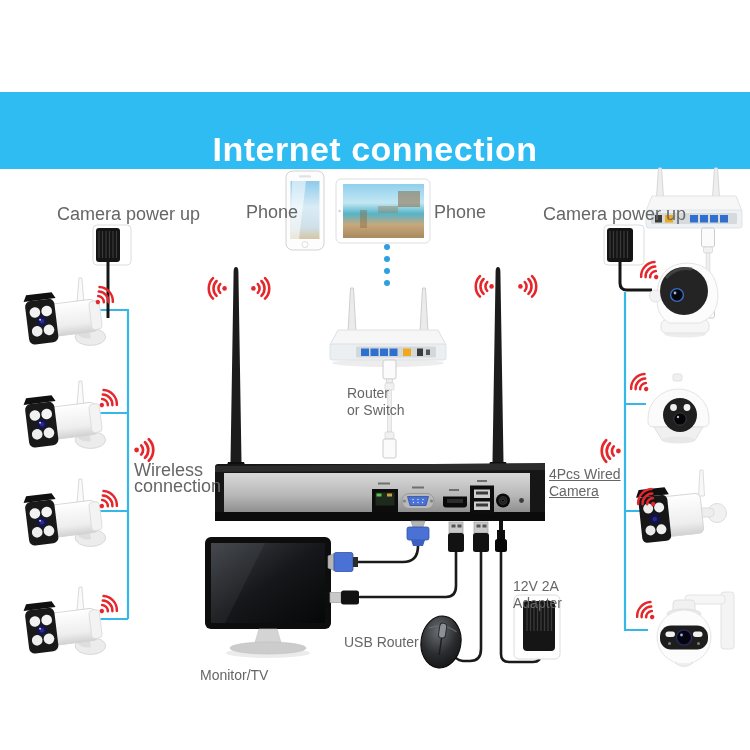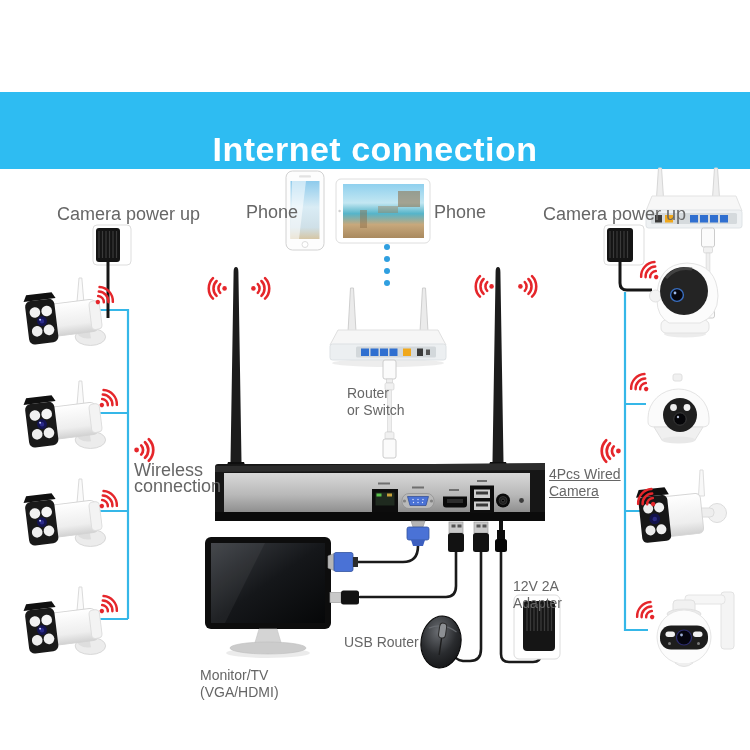--- a/index.html
+++ b/index.html
@@ -425,21 +425,20 @@
     <div>connection</div>
   </div>
 
   <div class="lbl md" style="left:549px;top:466px;text-decoration:underline;">
     <div>4Pcs Wired</div>
     <div>Camera</div>
   </div>
 
   <div class="lbl md" style="left:200px;top:635px;width:136px;text-align:left;margin-top:32px;">
     <div>Monitor/TV</div>
-    <div>(VGA/HDMI)</div>
   </div>
 
   <div class="lbl md" style="left:344px;top:634px;">USB Router</div>
 
   <div class="lbl md" style="left:513px;top:551px;margin-top:27px;">
     <div>12V 2A</div>
     <div>Adapter</div>
   </div>
 
 </div>

